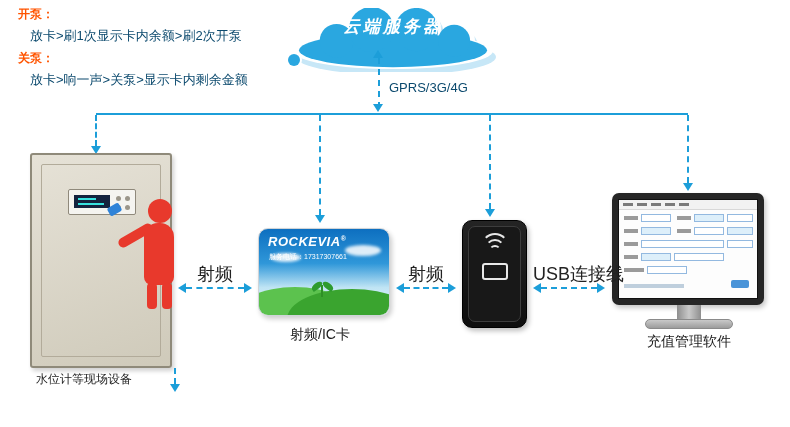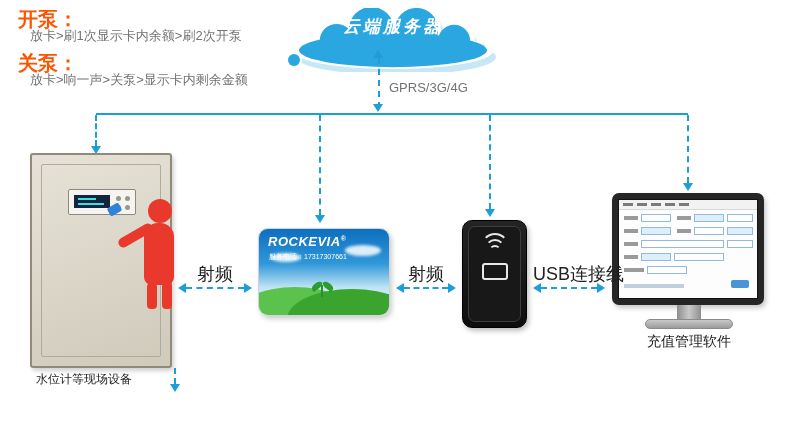--- a/index.html
+++ b/index.html
@@ -1,21 +1,21 @@
 <!DOCTYPE html>
 <html><head>
 <meta charset="utf-8">
 <style>
   * { margin:0; padding:0; box-sizing:border-box; }
   body { background:#fff; font-family:"Liberation Sans", sans-serif; }
   #stage { position:relative; width:790px; height:427px; background:#fff; overflow:hidden; }
 
   .abs { position:absolute; }
-  .txt { color:#737373; font-size:13px; white-space:nowrap; }
-  .warn { color:#ff5400; font-weight:bold; font-size:20px; }
+  .txt { color:#0c4a6e; font-size:13px; white-space:nowrap; }
+  .warn { color:#ff5400; font-weight:bold; font-size:12px; }
   .caption { color:#1a1a1a; font-size:14px; text-align:center; white-space:nowrap; }
   .smallcap { color:#222; font-size:12px; white-space:nowrap; }
 
   
   .hsolid { height:2px; background:#1c9ed9; }
   .vdash  { width:0; border-left:2px dashed #1c9ed9; }
   .hdash  { height:0; border-top:2px dashed #1c9ed9; }
   .tri { width:0; height:0; }
   .tri.up    { border-left:5px solid transparent; border-right:5px solid transparent; border-bottom:8px solid #1c9ed9; }
   .tri.down  { border-left:5px solid transparent; border-right:5px solid transparent; border-top:8px solid #1c9ed9; }
@@ -203,19 +203,20 @@
   <div class="abs tri left" style="left:396px; top:283px;"></div>
   <div class="abs hdash" style="left:404px; top:287px; width:44px;"></div>
   <div class="abs tri right" style="left:448px; top:283px;"></div>
   <div class="abs linklabel" style="left:407px; top:262px; width:38px;">射频</div>
 
   <div class="abs tri left" style="left:533px; top:283px;"></div>
   <div class="abs hdash" style="left:541px; top:287px; width:56px;"></div>
   <div class="abs tri right" style="left:597px; top:283px;"></div>
   <div class="abs linklabel" style="left:533px; top:262px; width:76px;">USB连接线</div>
 
+  <div class="abs caption" style="left:270px; top:326px; width:100px;">射频/IC卡</div>
   <div class="abs caption" style="left:629px; top:333px; width:120px;">充值管理软件</div>
 
   <div class="abs vdash" style="left:174px; top:368px; height:16px;"></div>
   <div class="abs tri down" style="left:170px; top:384px;"></div>
   <div class="abs smallcap" style="left:36px; top:371px;">水位计等现场设备</div>
 
 </div>
 
 </body></html>

